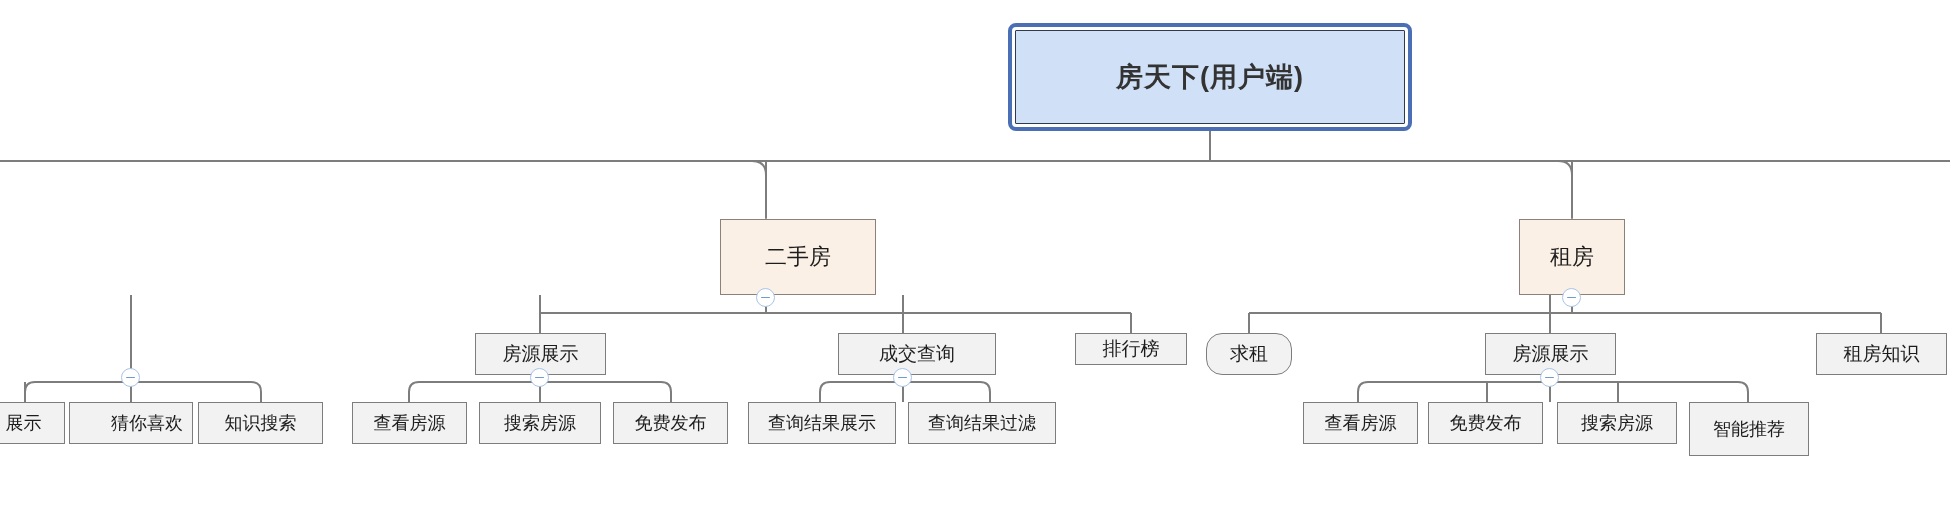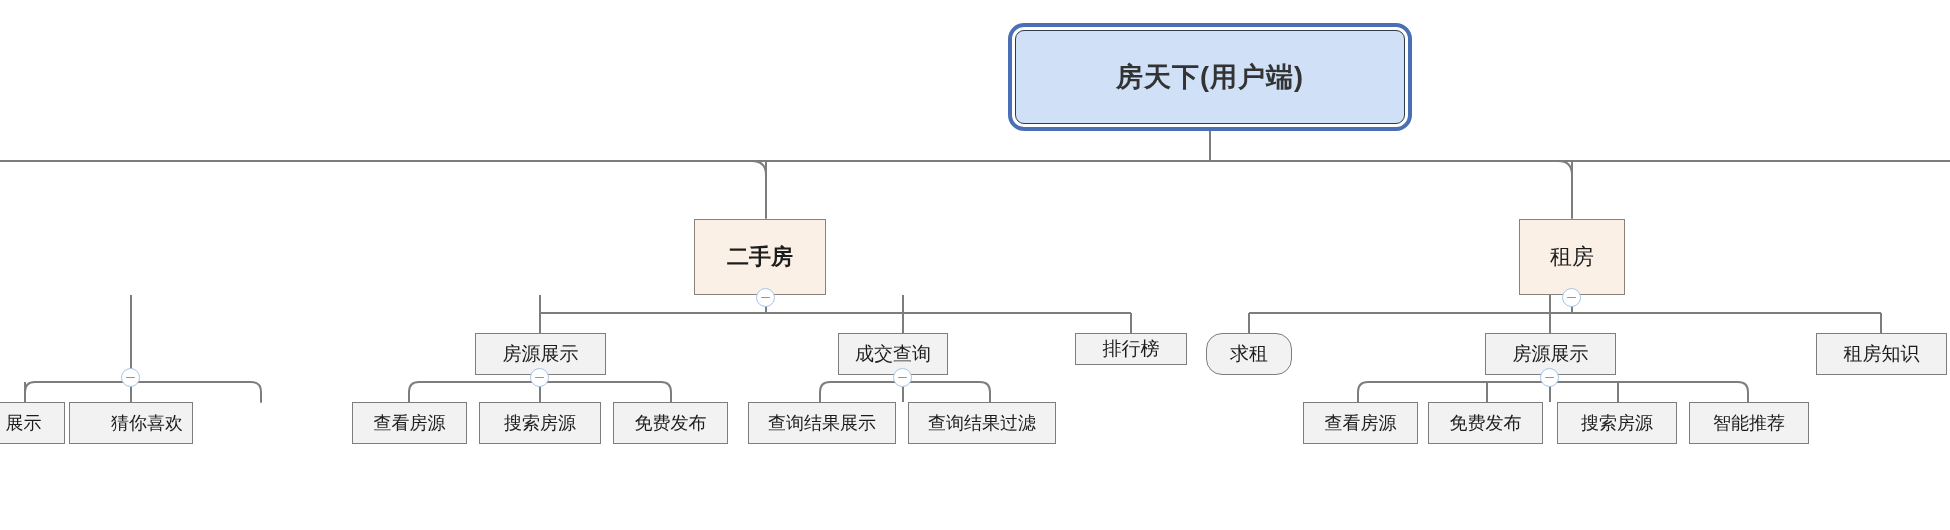--- a/index.html
+++ b/index.html
@@ -34,21 +34,21 @@
     color: #1c1c1c;
     z-index: 3;
   }
 
   
   .node.root {
     background: #cfe0f7;
     border: 1px solid #2f3b4d;
     outline: 4px solid #4a6fb5;
     outline-offset: 3px;
-    border-radius: 9px;
+    border-radius: 1px;
     font-size: 27px;
     font-weight: bold;
     color: #333333;
     letter-spacing: 1px;
     align-items: center;
   }
 
   
   .node.cat {
     background: #fbf0e6;
@@ -142,21 +142,21 @@
       <path d="M 1550 332 L 1550 402"></path>
       <path d="M 1487 382 L 1487 402"></path>
       <path d="M 1618 382 L 1618 402"></path>
     </g>
   </svg>
 
   <div class="node root" style="left:1015px; top:30px; width:390px; height:94px;">
     <span>房天下(用户端)</span>
   </div>
 
-  <div class="node cat" style="left:694px; top:219px; width:132px; height:76px;font-weight:bold;">
+  <div class="node cat" style="left:720px; top:219px; width:156px; height:76px;">
     <span>二手房</span>
   </div>
   <div class="toggle" style="left:756px; top:288px;">
       <span class="bar"></span>
     </div>
 
   <div class="node cat" style="left:1519px; top:219px; width:106px; height:76px;">
     <span>租房</span>
   </div>
   <div class="toggle" style="left:1562px; top:288px;">
@@ -167,21 +167,21 @@
       <span class="bar"></span>
     </div>
 
   <div class="node mod" style="left:475px; top:333px; width:131px; height:42px;">
     <span>房源展示</span>
   </div>
   <div class="toggle" style="left:530px; top:368px;">
       <span class="bar"></span>
     </div>
 
-  <div class="node mod" style="left:838px; top:333px; width:110px; height:42px;">
+  <div class="node mod" style="left:838px; top:333px; width:158px; height:42px;">
     <span>成交查询</span>
   </div>
   <div class="toggle" style="left:893px; top:368px;">
       <span class="bar"></span>
     </div>
 
   <div class="node mod" style="left:1075px; top:333px; width:112px; height:32px;">
     <span>排行榜</span>
   </div>
 
@@ -201,20 +201,23 @@
   </div>
 
   <div class="node leaf" style="left:-40px; top:402px; width:105px; height:42px;">
     <span style="margin-left:22px;">展示</span>
   </div>
 
   <div class="node leaf" style="left:69px; top:402px; width:124px; height:42px;padding-left:32px;">
     <span>猜你喜欢</span>
   </div>
 
+  <div class="node leaf" style="left:198px; top:402px; width:125px; height:42px;">
+    <span>知识搜索</span>
+  </div>
 
   <div class="node leaf" style="left:352px; top:402px; width:115px; height:42px;">
     <span>查看房源</span>
   </div>
 
   <div class="node leaf" style="left:479px; top:402px; width:122px; height:42px;">
     <span>搜索房源</span>
   </div>
 
   <div class="node leaf" style="left:613px; top:402px; width:115px; height:42px;">
@@ -234,17 +237,17 @@
   </div>
 
   <div class="node leaf" style="left:1428px; top:402px; width:115px; height:42px;">
     <span>免费发布</span>
   </div>
 
   <div class="node leaf" style="left:1557px; top:402px; width:120px; height:42px;">
     <span>搜索房源</span>
   </div>
 
-  <div class="node leaf" style="left:1689px; top:402px; width:120px; height:42px;">
+  <div class="node leaf" style="left:1689px; top:402px; width:120px; height:54px;">
     <span>智能推荐</span>
   </div>
 
 </div>
 
 </body></html>

